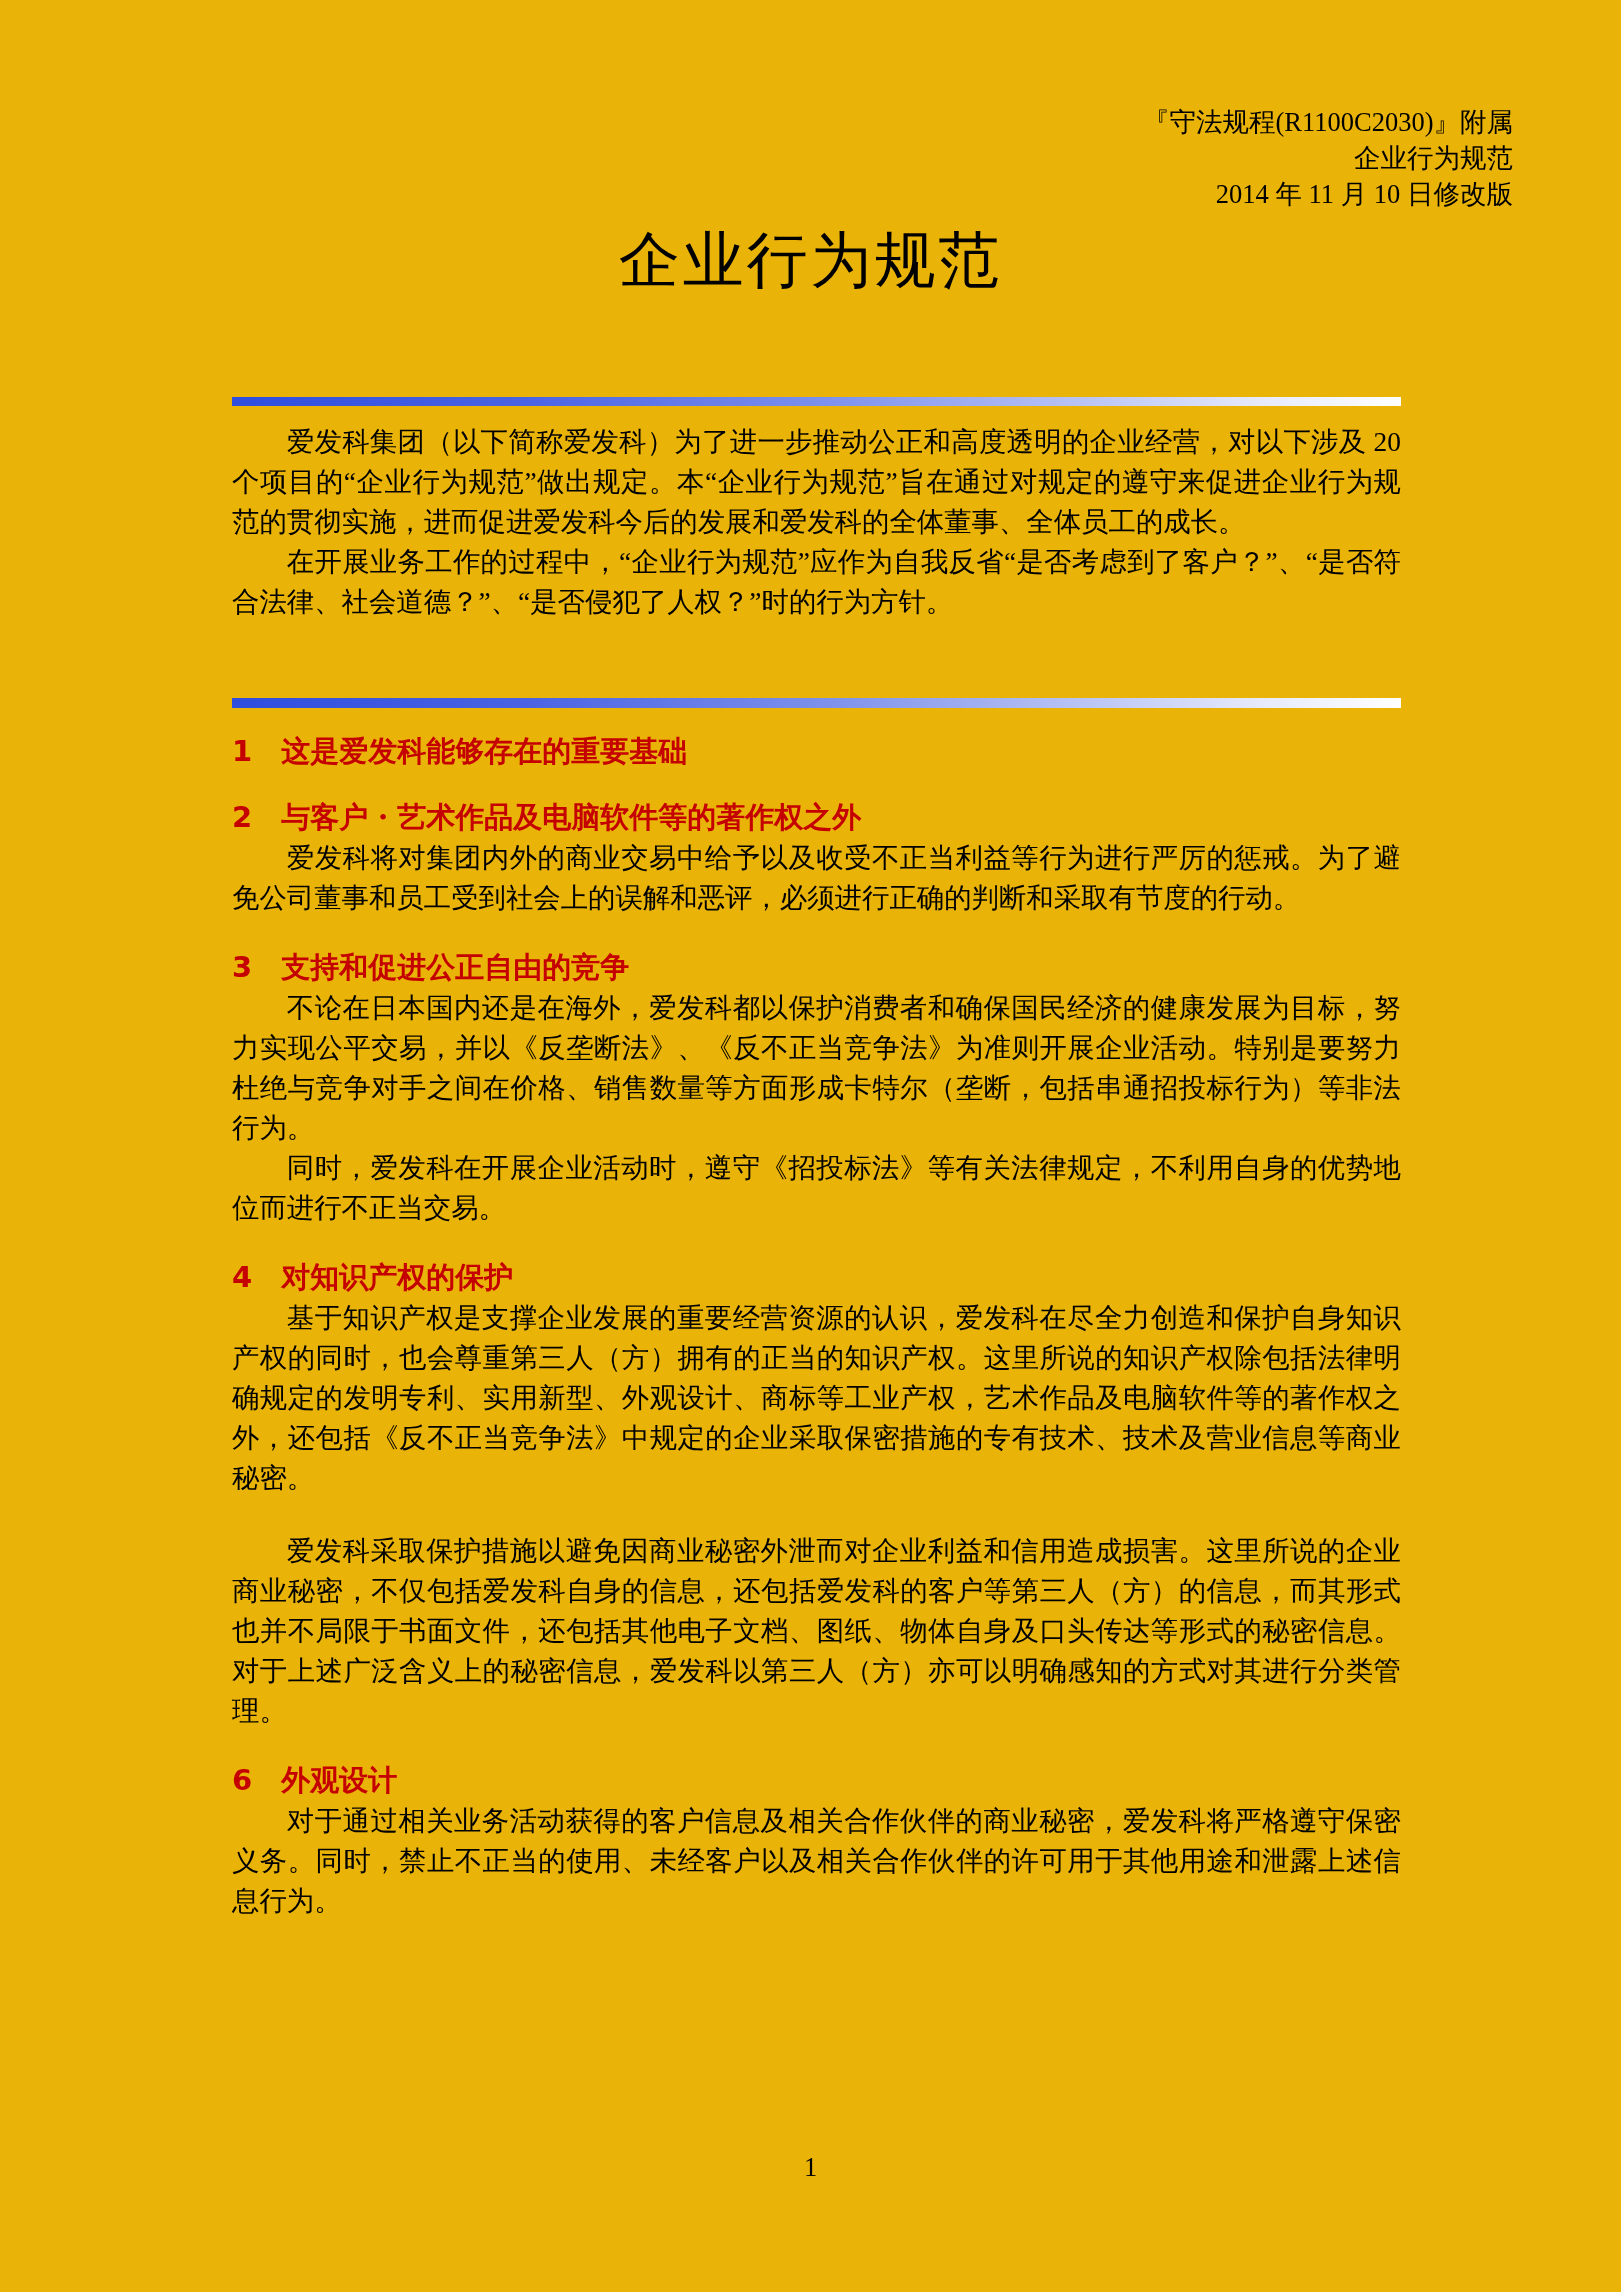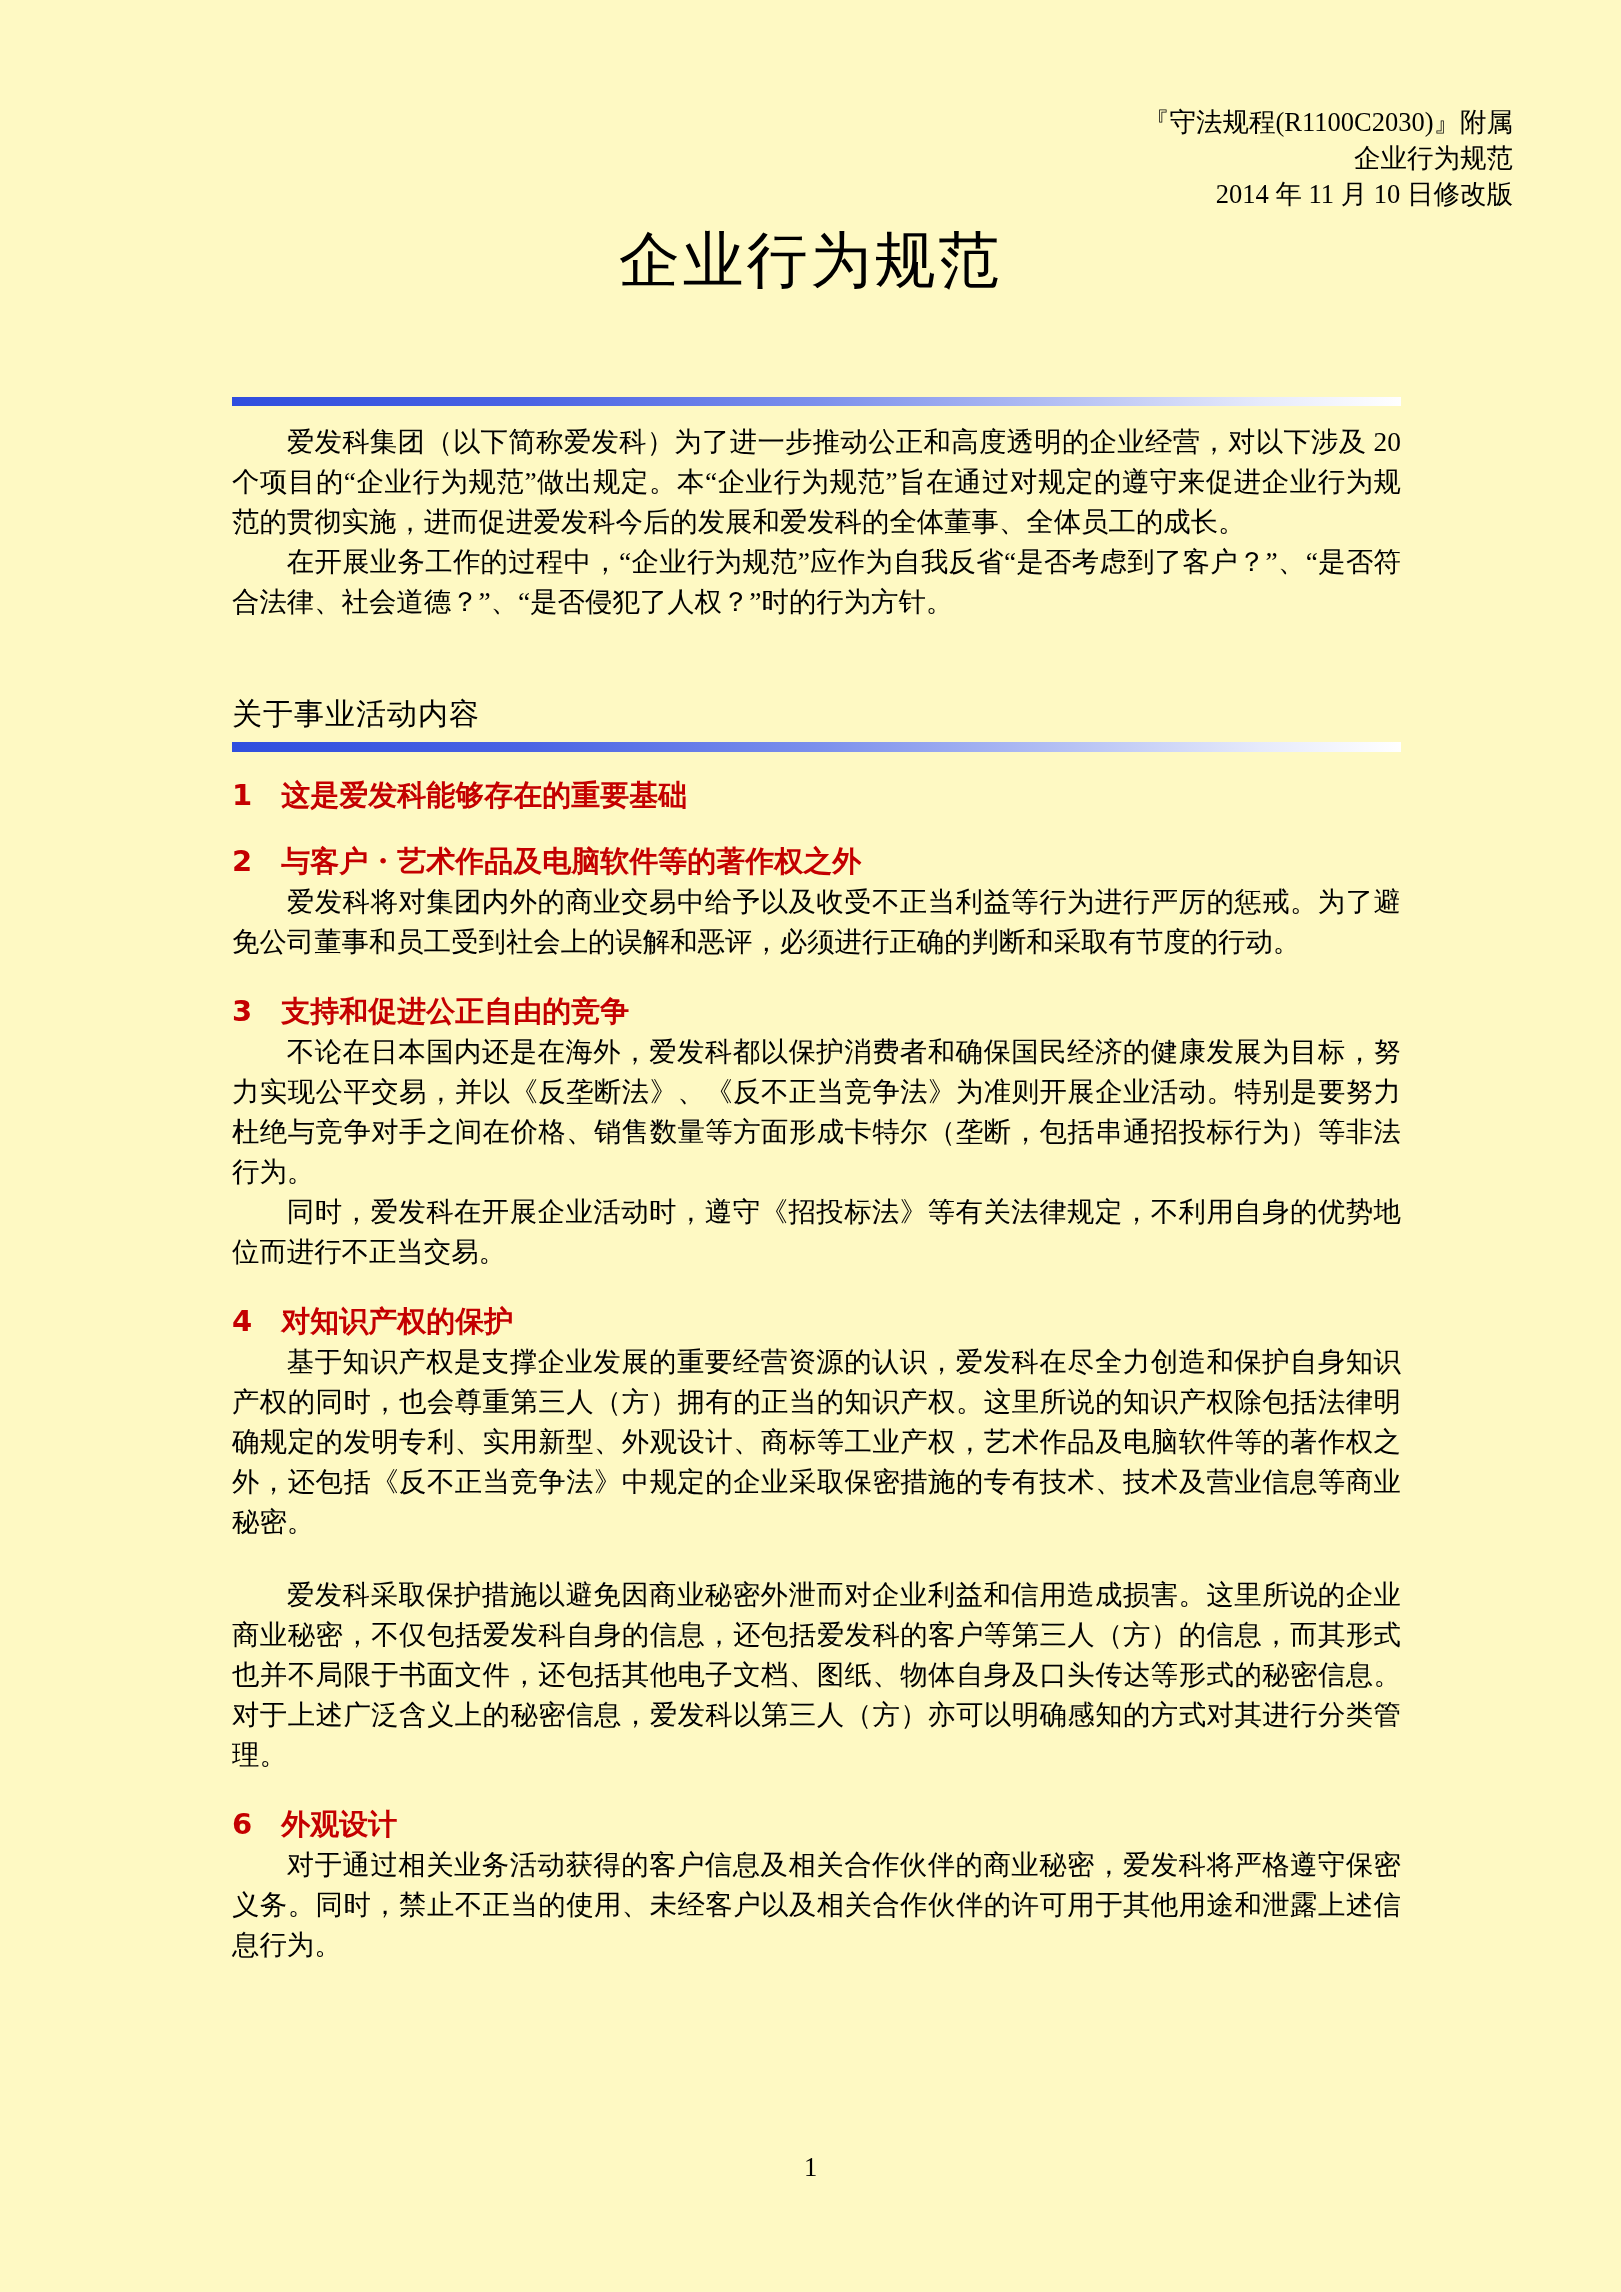--- a/index.html
+++ b/index.html
@@ -1,21 +1,21 @@
 <!DOCTYPE html>
 <html style="--red: #c40000; --blue: #2f4ede;"><head>
 <meta charset="utf-8">
 <style>
   * { margin:0; padding:0; box-sizing:border-box; }
   html,body { background:#888; }
   .page {
     position:relative;
     width:1621px; height:2293px;
     margin:0 auto;
-    background:#fef9c3;
+    background:#eab308;
     overflow:hidden;
     font-family:"Liberation Serif","DejaVu Serif",serif;
     color:#000;
     padding-left:24px;
   }
   .doc-header {
     position:absolute; top:104px; right:108px;
     text-align:right;
     font-size:26.5px; line-height:36px;
   }
@@ -77,21 +77,20 @@
 
   <div class="content">
 
     <div class="grad-bar"></div>
     <div class="para-block">
       <p class="para">爱发科集团（以下简称爱发科）为了进一步推动公正和高度透明的企业经营，对以下涉及 20 个项目的“企业行为规范”做出规定。本“企业行为规范”旨在通过对规定的遵守来促进企业行为规范的贯彻实施，进而促进爱发科今后的发展和爱发科的全体董事、全体员工的成长。</p>
       <p class="para">在开展业务工作的过程中，“企业行为规范”应作为自我反省“是否考虑到了客户？”、“是否符合法律、社会道德？”、“是否侵犯了人权？”时的行为方针。</p>
     </div>
 
     <div class="biz-label-wrap">
-      <div class="section-label">关于事业活动内容</div>
       <div class="grad-bar"></div>
     </div>
 
     <div class="num-section first">
       <div class="num-heading">
         <span class="sec-num">1</span><span>这是爱发科能够存在的重要基础</span>
       </div>
     </div>
 
     <div class="num-section">

